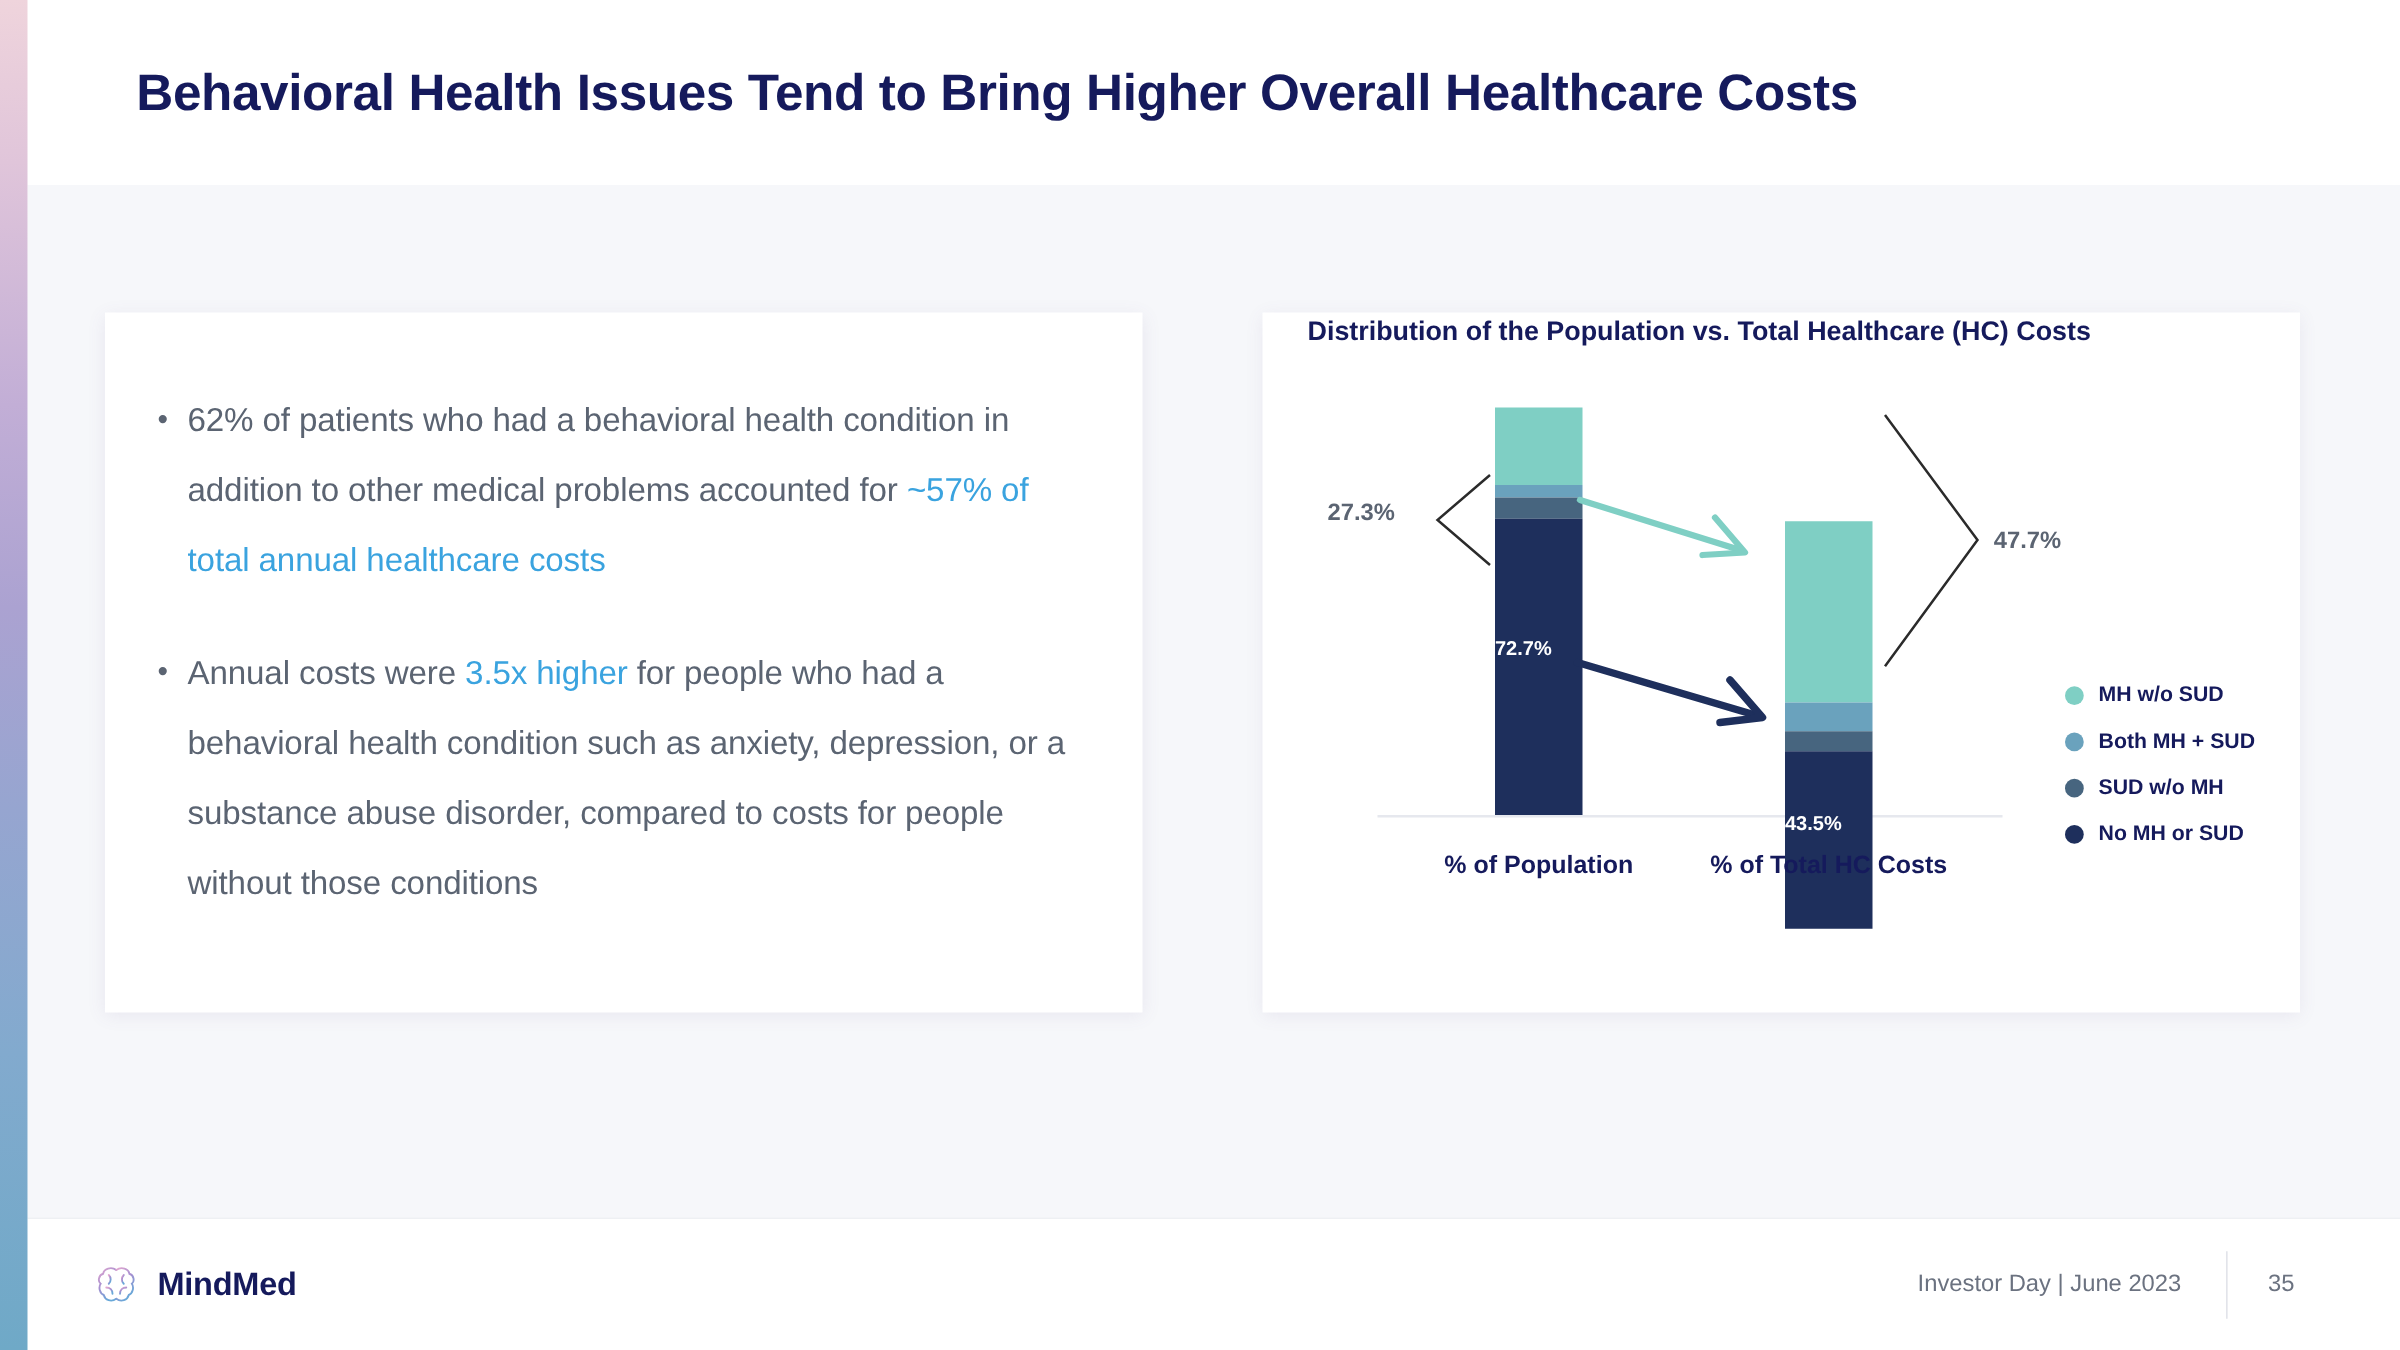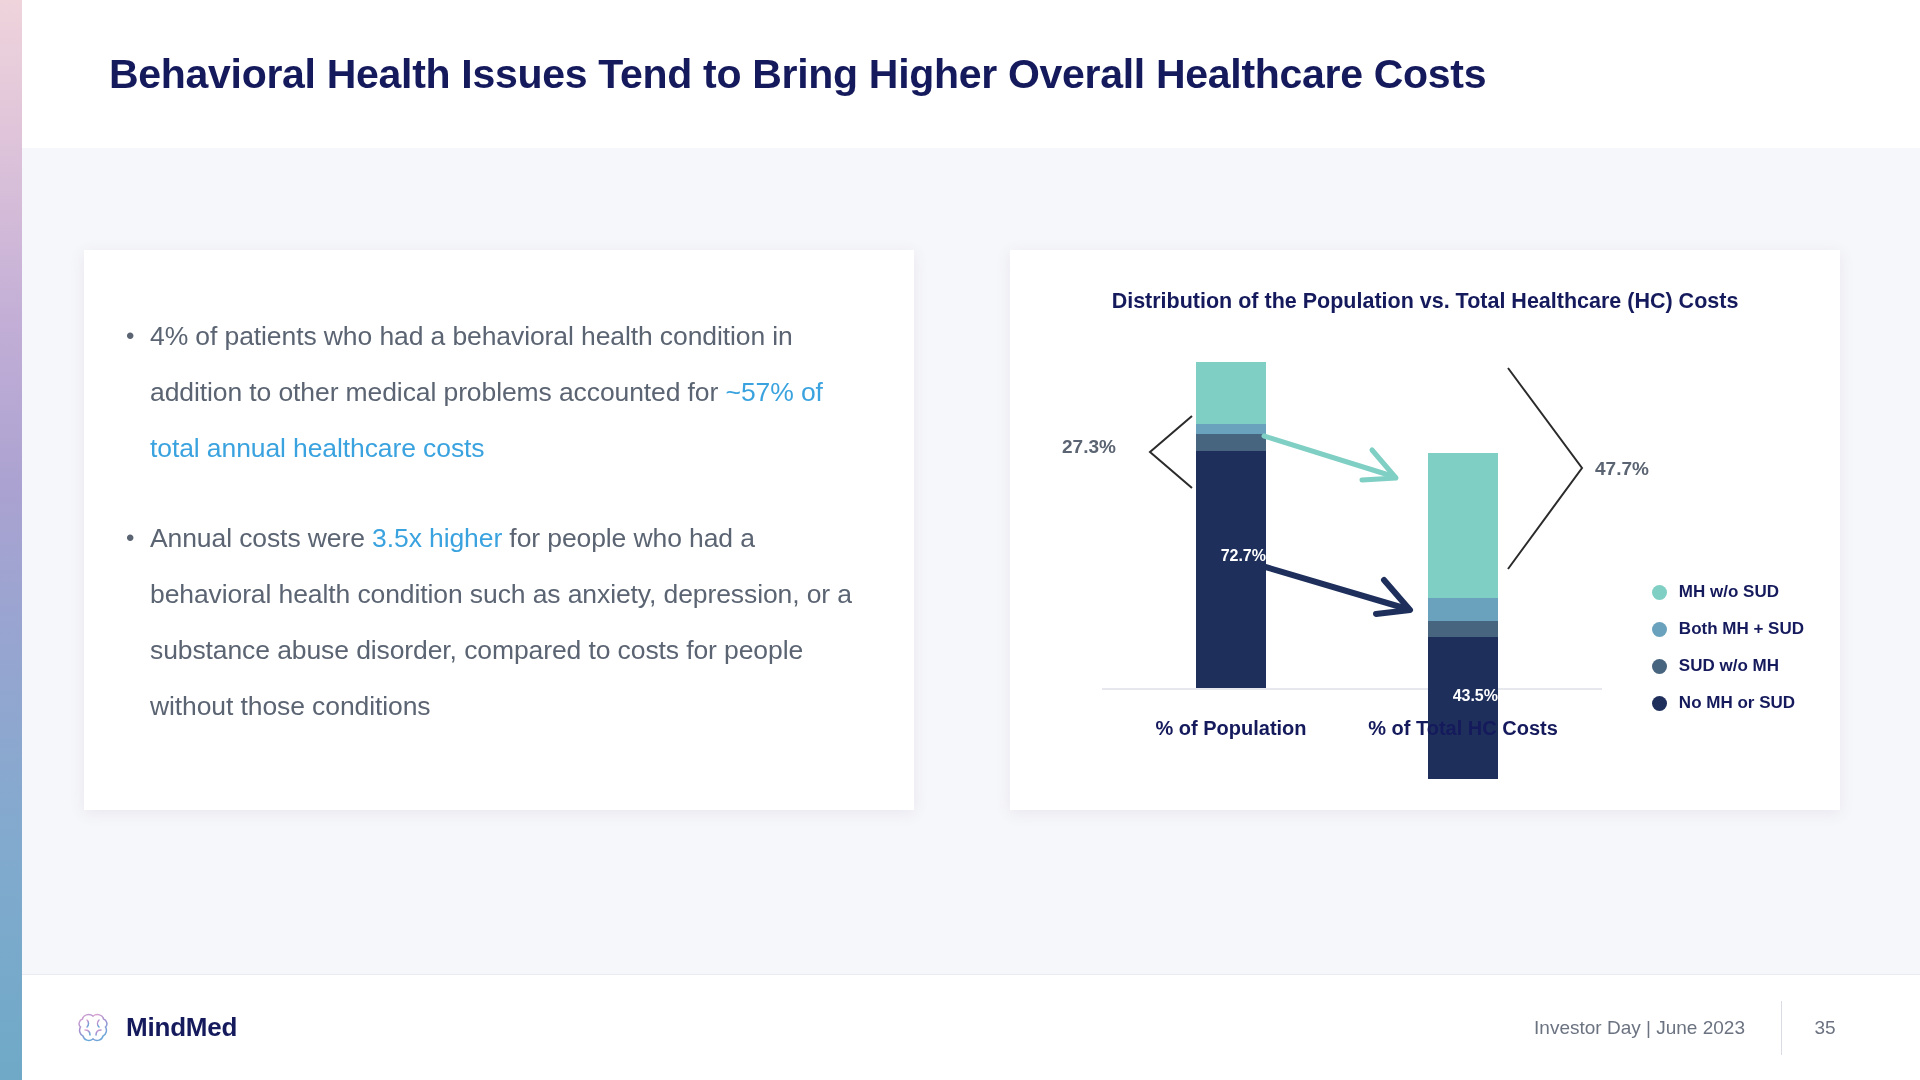--- a/index.html
+++ b/index.html
@@ -94,38 +94,36 @@
   }
   .bullet-text {
     font-size: 26.5px; color: #5b6472;
     line-height: 56px;
     letter-spacing: -0.1px;
   }
   .hl { color: #3aa3df; }
 
   
   .chart-title {
-    margin-top: 36px;
-    text-align: center;
     font-size: 21.5px; font-weight: bold;
     color: #151a5c; line-height: 30px;
-    padding: 0 24px;
+    padding: 0 36px;
   }
   .chart-area { position: relative; width: 830px; height: 460px; }
   .axis-line {
     position: absolute; left: 92px; top: 372px;
     width: 500px; height: 2px; background: #e6e8ee;
   }
   .bar {
     position: absolute; width: 70px; bottom: 88px;
   }
   .seg { width: 100%; position: relative; }
   .seg-label {
     position: absolute; left: 0; width: 100%;
-    text-align: right; color: #ffffff;
+    text-align: left; color: #ffffff;
     font-size: 16px; font-weight: bold;
   }
   .cat-label {
     position: absolute; bottom: 36px;
     font-size: 20px; font-weight: bold; color: #151a5c;
     text-align: center; white-space: nowrap;
   }
   .annot {
     position: absolute; font-size: 19px; font-weight: bold; color: #5b6472;
   }
@@ -155,21 +153,21 @@
   </div>
 
   <div class="body-area">
 
     <div class="card" id="left-card">
       <div class="bullets">
 
         <div class="bullet">
           <div class="bullet-dot">•</div>
           <div class="bullet-text">
-            <span>4% of patients who had a behavioral health condition in addition to other medical problems accounted for </span><span class="hl">~57% of total annual healthcare costs</span><span></span>
+            <span>62% of patients who had a behavioral health condition in addition to other medical problems accounted for </span><span class="hl">~57% of total annual healthcare costs</span><span></span>
           </div>
         </div>
 
         <div class="bullet">
           <div class="bullet-dot">•</div>
           <div class="bullet-text">
             <span>Annual costs were </span><span class="hl">3.5x higher</span><span> for people who had a behavioral health condition such as anxiety, depression, or a substance abuse disorder, compared to costs for people without those conditions</span>
           </div>
         </div>
 

